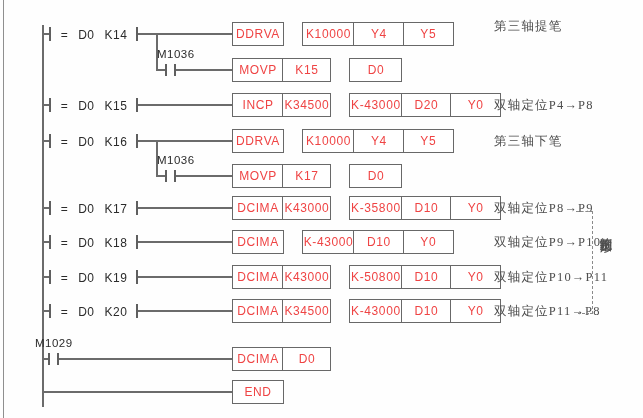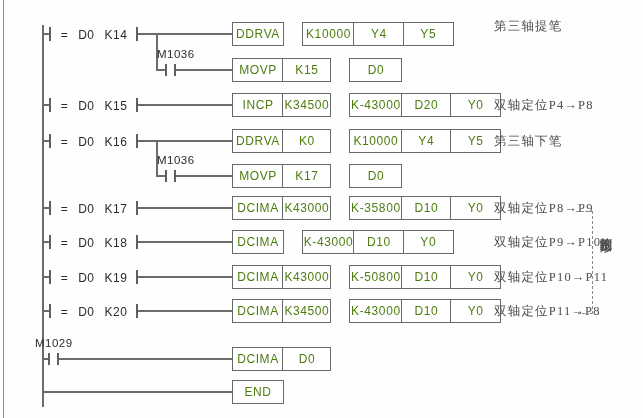--- a/index.html
+++ b/index.html
@@ -13,21 +13,21 @@
   .bar.sm{height:12px;}
   .ctext{
     position:absolute;left:52px;width:84px;height:15px;
     display:flex;align-items:center;justify-content:center;gap:10px;
     font-size:12px;color:#2b2b2b;letter-spacing:.5px;white-space:nowrap;
   }
   .ibox{position:absolute;left:232px;display:flex;height:24px;}
   .cell{
     display:flex;align-items:center;justify-content:center;
     border:1.6px solid #686868;background:#fff;box-sizing:border-box;
-    font-size:12px;color:#4d7c0f;letter-spacing:.6px;margin-left:-1.6px;white-space:nowrap;
+    font-size:12px;color:#ef4444;letter-spacing:.6px;margin-left:-1.6px;white-space:nowrap;
   }
   .cell:first-child{margin-left:0;}
   .c52{width:52px;}.c49{width:49px;}.c53{width:53px;margin-left:18px;}.c51{width:51px;}
   .mlabel{position:absolute;font-size:11.5px;color:#2b2b2b;letter-spacing:.5px;}
   .comment{
     position:absolute;left:494px;height:16px;display:flex;align-items:center;
     font-family:"Liberation Serif","DejaVu Serif",serif;
     font-size:12.5px;color:#4d4d4d;letter-spacing:1.2px;white-space:nowrap;
   }
   .dashh{position:absolute;border-top:1.5px dashed #8a8a8a;}
@@ -105,21 +105,20 @@
     <div class="bar" style="left:49px;top:134px;"></div>
     <div class="ctext" style="top:134px;">
       <span>=</span>
       <span>D0</span>
       <span>K16</span>
     </div>
     <div class="bar" style="left:136px;top:134px;"></div>
     <div class="hl" style="left:138px;top:140px;width:94px;"></div>
     <div class="ibox" style="top:129px;">
       <div class="cell c52">DDRVA</div>
-      <div class="cell c49">K0</div>
       <div class="cell c53">K10000</div>
       <div class="cell c51">Y4</div>
       <div class="cell c51">Y5</div>
     </div>
     <div class="comment" style="top:133px;">第三轴下笔</div>
   </div>
 
   <div>
     <div class="vl" style="left:156px;top:141px;height:36px;"></div>
     <div class="mlabel" style="left:157px;top:154px;">M1036</div>

